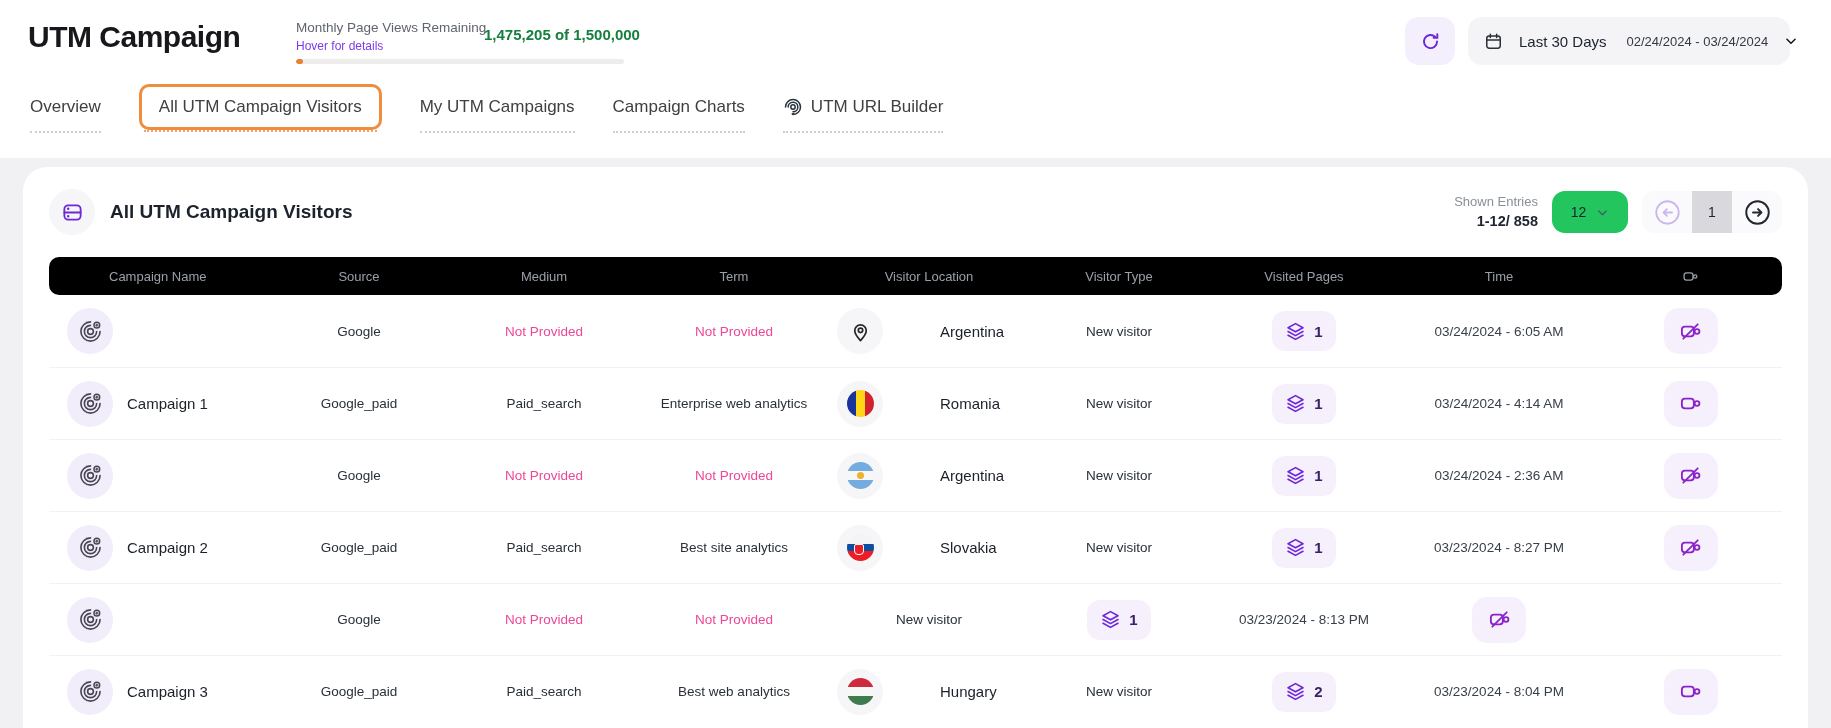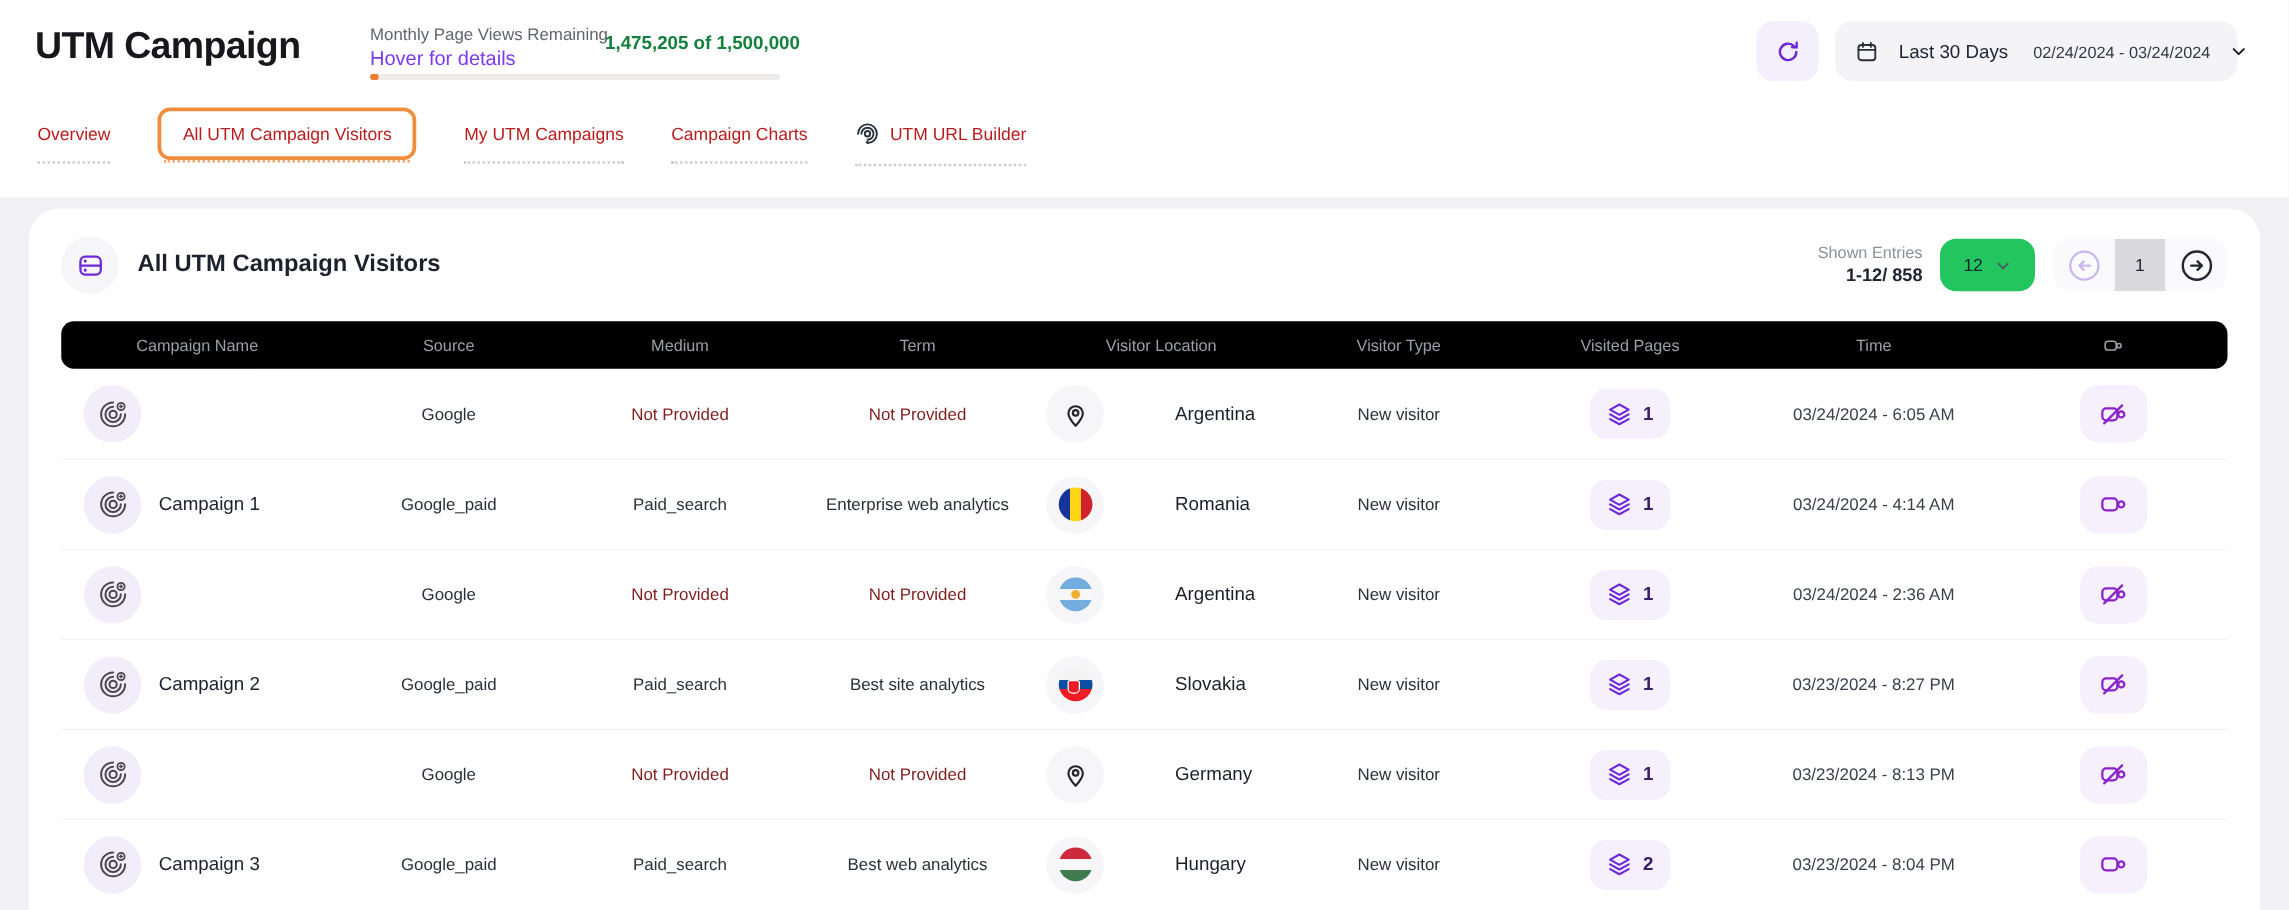--- a/index.html
+++ b/index.html
@@ -9,33 +9,33 @@
     background:#f1f0f3;
     position:relative;
     overflow:hidden;
     color:#232a33;
   }
   .topbar { position:absolute; top:0; left:0; width:1831px; height:158px; background:#ffffff; }
 
   .app-title { position:absolute; left:28px; top:20px; font-size:30px; font-weight:bold; color:#17171c; letter-spacing:-0.5px; }
 
   .pv-label { position:absolute; left:296px; top:20px; font-size:13.5px; color:#60646c; }
-  .pv-hover { position:absolute; left:296px; top:39px; font-size:16px; color:#7c3aed; cursor:pointer; }
+  .pv-hover { position:absolute; left:296px; top:39px; font-size:12px; color:#7c3aed; cursor:pointer; }
   .pv-value { position:absolute; left:484px; top:26px; font-size:15px; font-weight:bold; color:#15803d; }
   .pv-track { position:absolute; left:296px; top:59px; width:328px; height:5px; border-radius:3px; background:#efedeb; overflow:hidden; }
   .pv-fill { height:100%; border-radius:3px; background:#ed7d31; }
 
   .refresh-btn { position:absolute; left:1405px; top:17px; width:50px; height:48px; border-radius:14px; background:#f4effc; display:flex; align-items:center; justify-content:center; cursor:pointer; }
   .date-pill { position:absolute; left:1468px; top:17px; width:322px; height:48px; border-radius:14px; background:#f4f3f5; display:flex; align-items:center; padding:0 16px; gap:16px; cursor:pointer; }
   .date-preset { font-size:15px; color:#1b2430; font-weight:500; white-space:nowrap; }
   .date-range { font-size:13px; color:#323a45; margin-left:4px; white-space:nowrap; }
   .date-pill .chev { margin-left:auto; }
 
   .tabs { position:absolute; left:30px; top:82px; display:flex; align-items:center; gap:38px; height:50px; }
-  .tab { position:relative; font-size:14px; font-weight:500; color:#b91c1c; white-space:nowrap; cursor:pointer; display:flex; align-items:center; gap:8px; }
+  .tab { position:relative; font-size:17px; font-weight:500; color:#404040; white-space:nowrap; cursor:pointer; display:flex; align-items:center; gap:8px; }
   .tab::after { content:""; position:absolute; left:0; right:0; bottom:-16px; border-bottom:2px dotted #cfccd4; }
   .tab.active { border:3px solid #ee8d3d; border-radius:10px; padding:10px 17px; }
   .tab.active::after { bottom:-5px; left:2px; right:2px; border-bottom-color:#f0a571; }
 
   .card { position:absolute; left:23px; top:167px; width:1785px; height:600px; background:#fff; border-radius:24px; padding:22px 26px 0 26px; }
 
   .card-head { display:flex; align-items:center; height:46px; }
   .panel-icon-circle { width:46px; height:46px; border-radius:50%; background:#f6f5f7; display:flex; align-items:center; justify-content:center; }
   .panel-title { margin-left:15px; font-size:19px; font-weight:600; color:#1c222b; }
   .head-controls { margin-left:auto; display:flex; align-items:center; gap:14px; }
@@ -55,21 +55,21 @@
 
   .trow { height:72px; border-top:1px solid #f3f1f5; }
   .trow:first-child { border-top:none; }
   .cell { font-size:13.5px; color:#2a3038; }
   .center { text-align:center; }
   .c-campaign { display:flex; align-items:center; padding-left:18px; }
   .circle { width:46px; height:46px; border-radius:50%; display:flex; align-items:center; justify-content:center; flex:0 0 auto; }
   .lav { background:#f2edfa; }
   .grayc { background:#f6f5f7; }
   .campaign-name { margin-left:14px; font-size:15px; font-weight:500; color:#1b202a; }
-  .muted { color:#7f1d1d; }
+  .muted { color:#ec4899; }
   .c-loc { display:flex; align-items:center; padding-left:8px;gap:44px; }
   .loc-name { margin-left:13px; font-size:15px; color:#1b202a; }
   .flag { width:27px; height:27px; border-radius:50%; display:none; position:relative; overflow:hidden; }
   .flag-ro { display:block; background:linear-gradient(90deg,#17339c 0 33%,#ffd617 33% 66%,#d0222c 66%); }
   .flag-ar { display:block; background:linear-gradient(180deg,#74acdf 0 33%,#f7f7f7 33% 66%,#74acdf 66%); }
   .flag-ar::after { content:""; position:absolute; left:50%; top:50%; width:7px; height:7px; margin:-3.5px 0 0 -3.5px; border-radius:50%; background:#f0b02f; }
   .flag-sk { display:block; background:linear-gradient(180deg,#f4f4f4 0 36%,#0b4ea2 36% 64%,#ee1c25 64%); }
   .flag-sk::after { content:""; position:absolute; left:26%; top:38%; width:8px; height:9px; border-radius:2px 2px 4px 4px; background:#ee1c25; border:1px solid #fff; }
   .flag-hu { display:block; background:linear-gradient(180deg,#cd2a3e 0 33%,#f7f7f7 33% 66%,#3f7b4e 66%); }
   .pin-wrap { display:flex; }
@@ -397,32 +397,20 @@
               <path d="M12 2A10 10 0 1 0 22 12"></path>
               <circle cx="18.6" cy="5.4" r="3" stroke-width="1.5"></circle>
               <path d="M18.6 4.3v2.2M17.5 5.4h2.2" stroke-width="1.3"></path>
             </svg>
       </span>
       <span class="campaign-name"></span>
     </div>
     <div class="cell center">Google</div>
     <div class="cell center medium muted">Not Provided</div>
     <div class="cell center term muted">Not Provided</div>
-    <div class="cell c-loc">
-      <span class="circle grayc">
-        <span class="pin-wrap show">
-          <svg width="23" height="23" viewBox="0 0 24 24" fill="none" stroke="#26262b" stroke-width="1.8" stroke-linecap="round" stroke-linejoin="round">
-                <path d="M12 21.5c-3.8-4.2-6-7.3-6-10.3a6 6 0 1 1 12 0c0 3-2.2 6.1-6 10.3z"></path>
-                <circle cx="12" cy="10.8" r="2.3"></circle>
-              </svg>
-        </span>
-
-      </span>
-      <span class="loc-name">Germany</span>
-    </div>
     <div class="cell center">New visitor</div>
     <div class="cell center">
       <span class="badge pages-badge">
         <svg width="21" height="21" viewBox="0 0 24 24" fill="none" stroke="#6d28d9" stroke-width="1.9" stroke-linecap="round" stroke-linejoin="round">
               <path d="M12 3l8.5 4.7L12 12.4 3.5 7.7z"></path>
               <path d="M3.5 12l8.5 4.7 8.5-4.7"></path>
               <path d="M3.5 16.3L12 21l8.5-4.7"></path>
             </svg>
         <span class="pages-count">1</span>
       </span>

